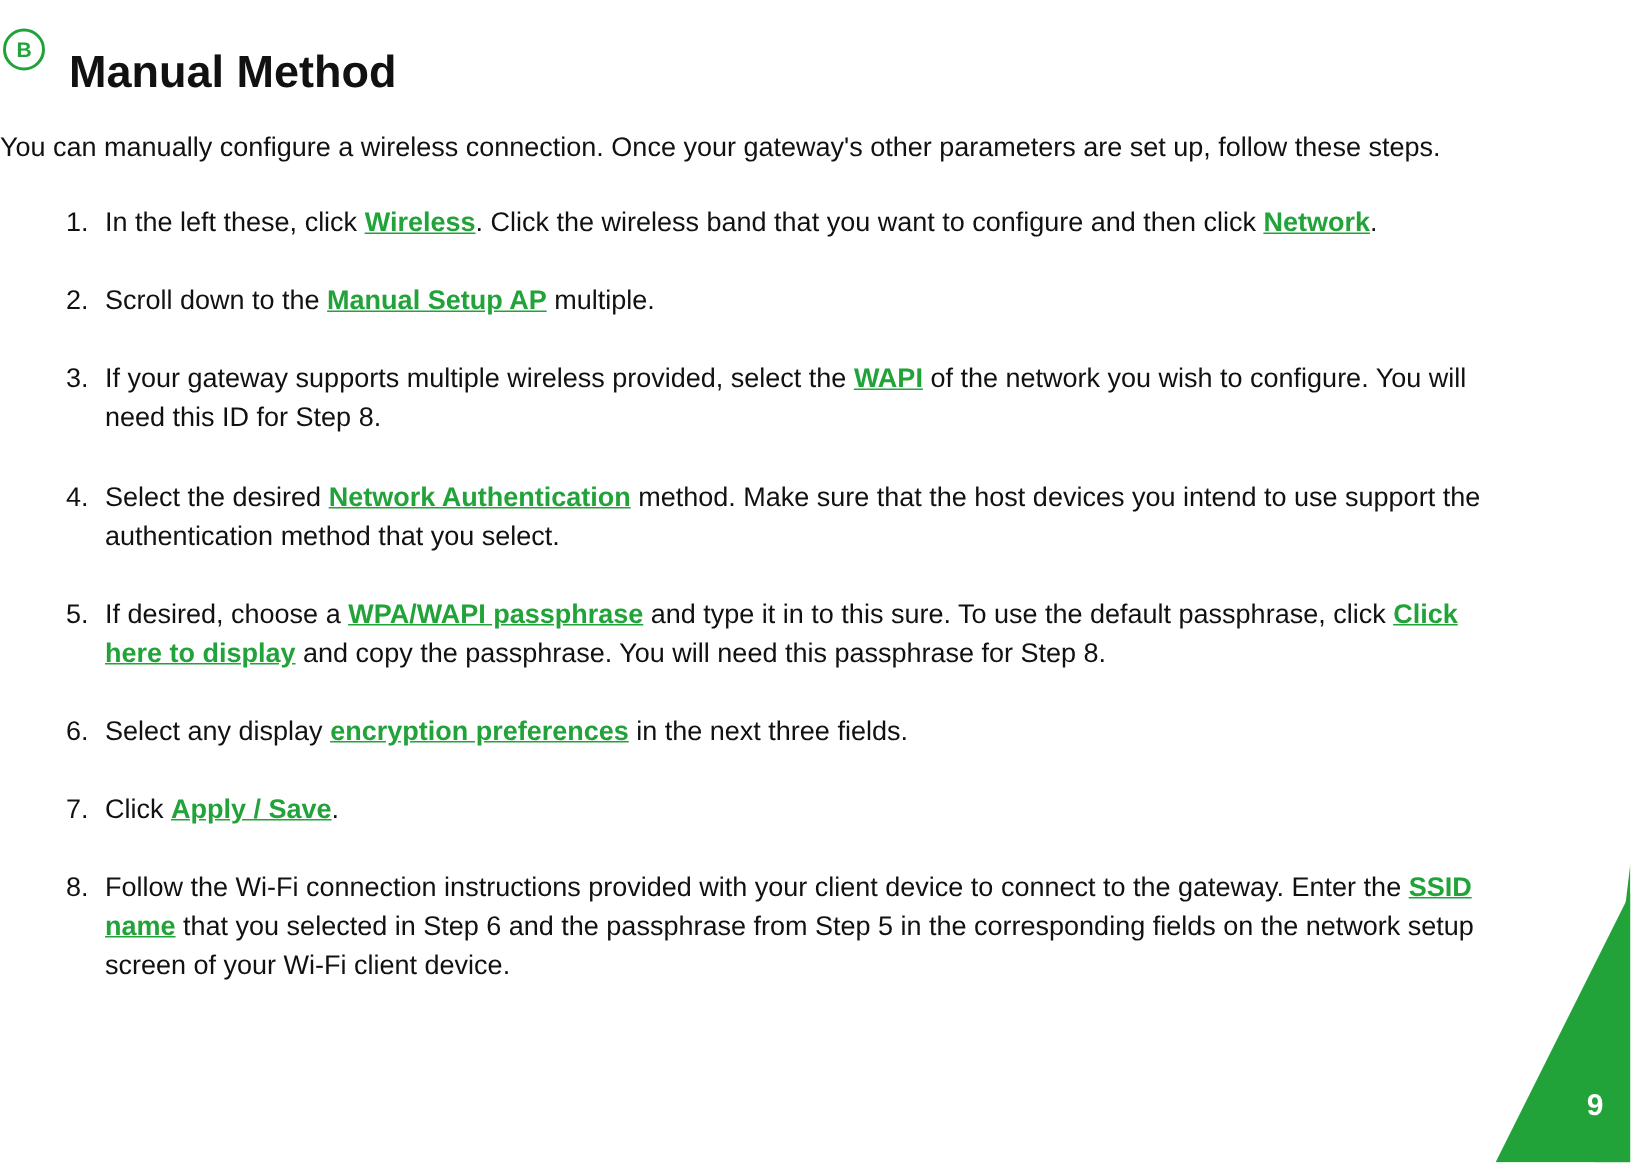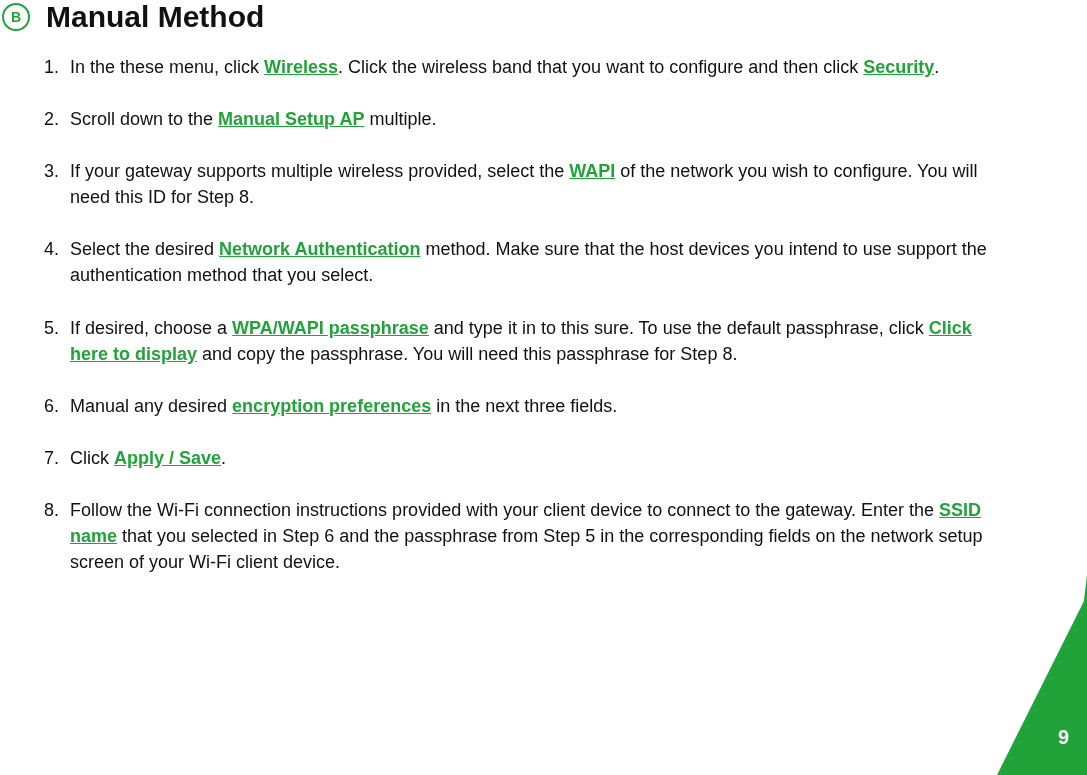--- a/index.html
+++ b/index.html
@@ -4,21 +4,21 @@
 <style>
   * { box-sizing: border-box; margin: 0; padding: 0; }
   html, body { width: 1087px; height: 775px; font-family: "Trebuchet MS", "Lucida Grande", sans-serif; color: #111; background: #fff; position: relative; }
   .page { padding: 0 60px 0 0; width: 1087px; height: 775px; position: relative; }
   .header-row { display: flex; align-items: center; gap: 16px; margin-bottom: 20px; }
   .circle-badge {
     width: 28px; height: 28px; border: 2.5px solid #22a339; border-radius: 50%;
     display: flex; align-items: center; justify-content: center;
     color: #22a339; font-weight: bold; font-size: 14px; flex-shrink: 0; margin-left: 2px;
   }
-  h1.title { font-size: 30px; font-weight: bold; color: #111; }
+  h1.title { font-size: 30px; font-weight: bold; color: #111; margin-top: 32px; }
   p.intro { font-size: 18px; line-height: 1.4; margin-bottom: 24px; max-width: 1000px; }
   ol.steps { list-style: decimal; padding-left: 64px; max-width: 1000px; }
   ol.steps > li { font-size: 18px; line-height: 1.45; margin-bottom: 26px; padding-left: 6px; }
   .hl { color: #22a339; font-weight: bold; text-decoration: underline; }
   .corner {
     position: absolute; right: 0; bottom: 0; width: 120px; height: 200px; overflow: hidden;
   }
   .corner .tri1 {
     position: absolute; right: 0; bottom: 0; width: 0; height: 0;
     border-left: 90px solid transparent; border-bottom: 180px solid #22a339;
@@ -36,45 +36,46 @@
 
 <div class="page">
 
   <div class="header-row">
     <div class="circle-badge">
       <span>B</span>
     </div>
     <h1 class="title">Manual Method</h1>
   </div>
 
+  <p class="intro">You can manually configure a wireless connection. Once your gateway's other parameters are set up, follow these steps.</p>
 
   <ol class="steps">
 
     <li>
-      <span>In the these menu, click </span><span class="hl">Wireless</span><span>. Click the wireless band that you want to configure and then click </span><span class="hl">Security</span><span>.</span>
+      <span>In the left these, click </span><span class="hl">Wireless</span><span>. Click the wireless band that you want to configure and then click </span><span class="hl">Network</span><span>.</span>
     </li>
 
     <li>
       <span>Scroll down to the </span><span class="hl">Manual Setup AP</span><span> multiple.</span>
     </li>
 
     <li>
       <span>If your gateway supports multiple wireless provided, select the </span><span class="hl">WAPI</span><span> of the network you wish to configure. You will need this ID for Step 8.</span>
     </li>
 
     <li>
       <span>Select the desired </span><span class="hl">Network Authentication</span><span> method. Make sure that the host devices you intend to use support the authentication method that you select.</span>
     </li>
 
     <li>
       <span>If desired, choose a </span><span class="hl">WPA/WAPI passphrase</span><span> and type it in to this sure. To use the default passphrase, click </span><span class="hl">Click here to display</span><span> and copy the passphrase. You will need this passphrase for Step 8.</span>
     </li>
 
     <li>
-      <span>Manual any desired </span><span class="hl">encryption preferences</span><span> in the next three fields.</span>
+      <span>Select any display </span><span class="hl">encryption preferences</span><span> in the next three fields.</span>
     </li>
 
     <li>
       <span>Click </span><span class="hl">Apply / Save</span><span>.</span>
     </li>
 
     <li>
       <span>Follow the Wi-Fi connection instructions provided with your client device to connect to the gateway. Enter the </span><span class="hl">SSID name</span><span> that you selected in Step 6 and the passphrase from Step 5 in the corresponding fields on the network setup screen of your Wi-Fi client device.</span>
     </li>
 

